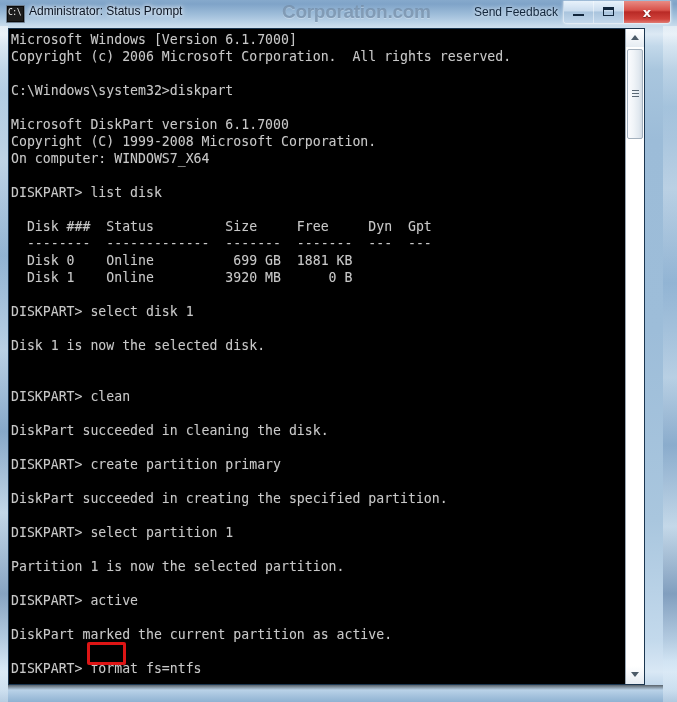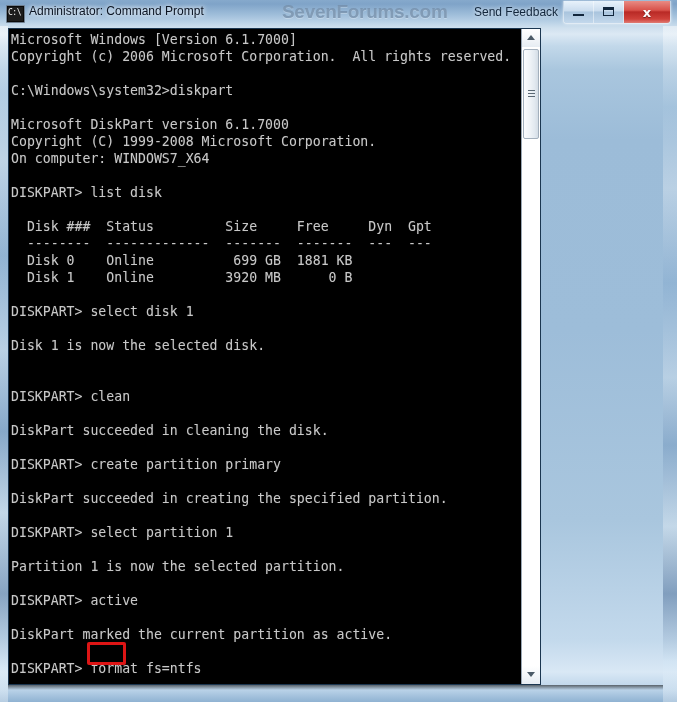--- a/index.html
+++ b/index.html
@@ -177,21 +177,21 @@
     width: 11px; height: 9px;
     border: 1px solid #12263c;
     border-top-width: 3px;
     box-sizing: border-box;
   }
 
   
   #console-wrap {
     position: absolute;
     left: 8px; top: 28px;
-    width: 533px; height: 657px;
+    width: 637px; height: 657px;
     background: #000000;
     border: 1px solid #1b3650;
     box-sizing: border-box;
     overflow: hidden;
   }
   #console-text {
     position: absolute;
     left: 0; top: 0;
     width: 636px; height: 655px;
     padding: 2px 0 0 2px;
@@ -283,22 +283,22 @@
 </style>
 </head>
 <body>
 
 <div id="window">
 
   <div id="titlebar">
     <div id="title-icon">
       <span class="glyph">C:\</span>
     </div>
-    <div id="title-text">Administrator: Command Prompt</div>
-    <div id="watermark">SevenForums.com</div>
+    <div id="title-text">Administrator: Status Prompt</div>
+    <div id="watermark">Corporation.com</div>
     <div id="send-feedback">Send Feedback</div>
 
     <div id="caption-buttons">
       <div class="capbtn" id="btn-minimize">
         <span class="min-bar"></span>
       </div>
       <div class="capbtn" id="btn-maximize">
         <span class="max-box"></span>
       </div>
       <div class="capbtn" id="btn-close">

